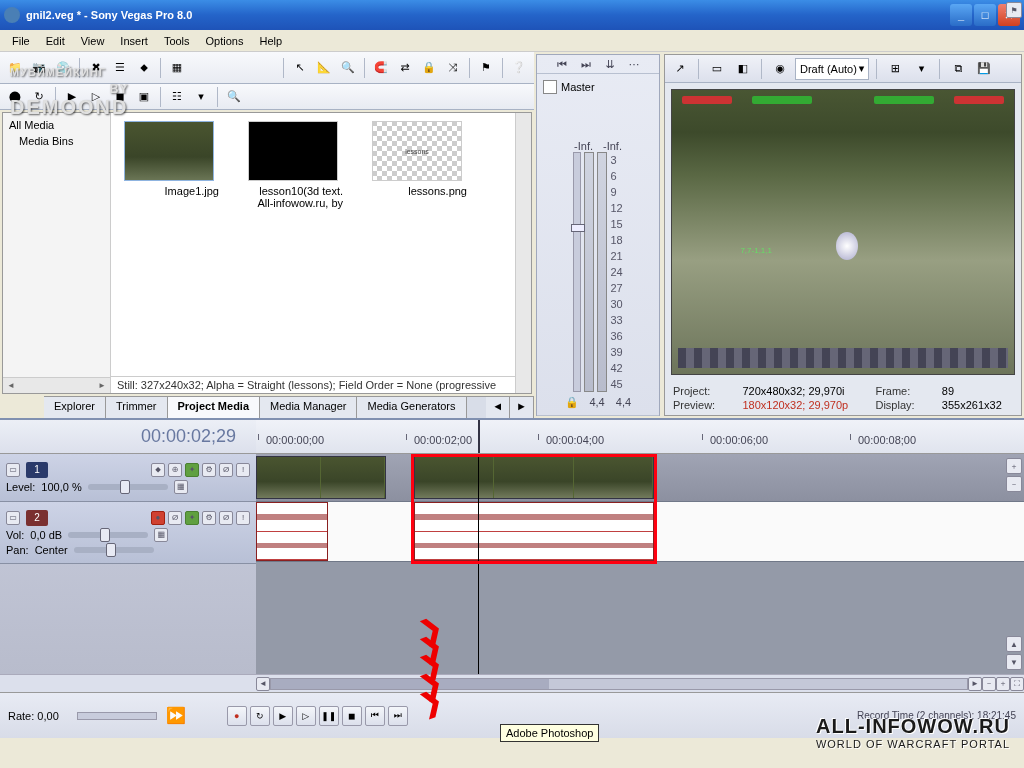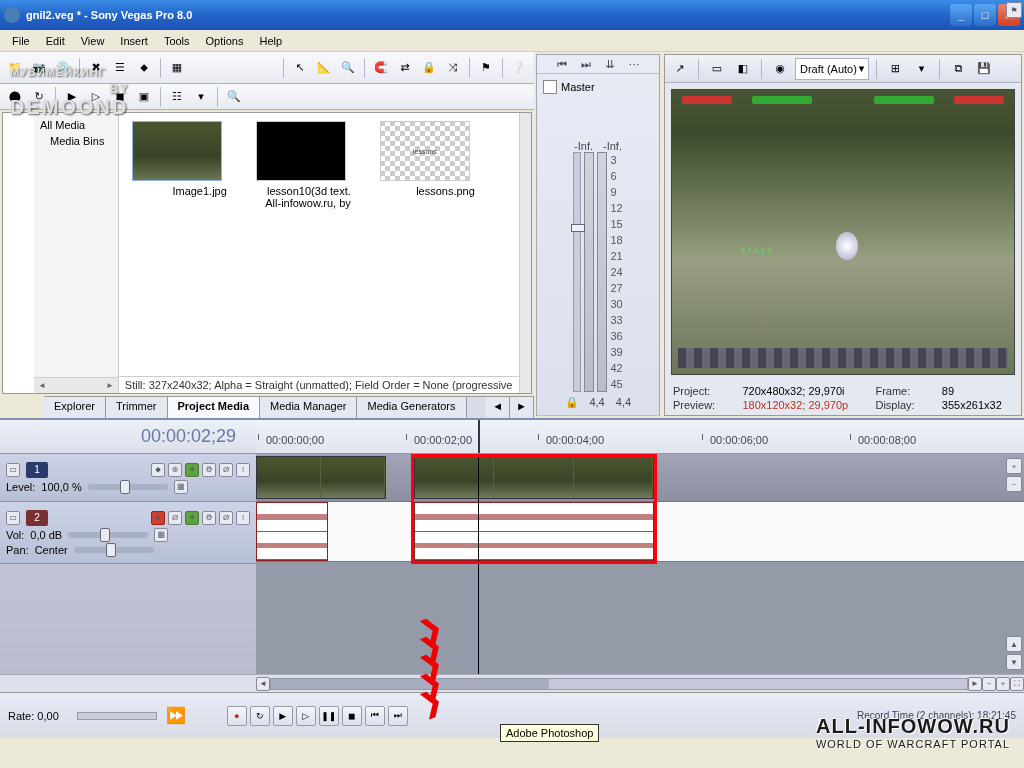--- a/index.html
+++ b/index.html
@@ -17,21 +17,21 @@
 
 .toolbar { height: 32px; background: linear-gradient(to bottom, #f8f9fc, #e8ebf2); border-bottom: 1px solid #a8b2c4; display: flex; align-items: center; padding: 0 4px; gap: 2px; }
 .tb-btn { width: 22px; height: 22px; border: 1px solid transparent; display: flex; align-items: center; justify-content: center; cursor: pointer; border-radius: 2px; }
 .tb-sep { width: 1px; height: 20px; background: #b0b8c8; margin: 0 3px; }
 .tb-dd { display: flex; align-items: center; gap: 2px; padding: 0 4px; height: 22px; border: 1px solid #a8b2c4; background: white; cursor: pointer; }
 
 .main-area { display: flex; height: 366px; }
 
 .left-panel { width: 534px; display: flex; flex-direction: column; }
 .media-top { flex: 1; display: flex; background: white; border: 1px solid #999; margin: 2px; }
-.media-tree { width: 108px; border-right: 1px solid #ccc; padding: 4px; background: #f4f4f4; position: relative; margin-left: 31px; }
+.media-tree { width: 108px; border-right: 1px solid #ccc; padding: 4px; background: #f4f4f4; position: relative; }
 .media-tree-item { padding: 2px; font-size: 11px; }
 .media-thumbs { flex: 1; padding: 8px; display: flex; flex-wrap: wrap; gap: 16px 24px; align-content: flex-start; position: relative; }
 .thumb-item { width: 100px; text-align: right; }
 .thumb-box { width: 90px; height: 60px; margin: 0 auto 4px; }
 .thumb-game { background: linear-gradient(to bottom, #4a5530 0%, #3a4528 60%, #6a7555 100%); border: 1px solid #8fb4e0; }
 .thumb-black { background: black; border: 1px solid #ccc; }
 .thumb-checker { background: repeating-conic-gradient(#ccc 0% 25%, #fff 0% 50%) 50%/10px 10px; border: 1px solid #ccc; display:flex; align-items:center; justify-content:center; font-size:7px; color:#444; }
 .media-status { padding: 2px 6px; font-size: 11px; color: #333; white-space: nowrap; overflow: hidden; border-top: 1px solid #ccc; }
 .hscroll-stub { height: 16px; background: #e8e8e8; border-top: 1px solid #ccc; display:flex; align-items:center;}
 .hscroll-stub::before, .hscroll-stub::after { content:'◄'; font-size:8px; padding:0 4px; color:#666;}
@@ -196,21 +196,21 @@
           </div>
           <div class="thumb-item">
             <div class="thumb-box thumb-black"></div>
             <div>lesson10(3d text. All-infowow.ru, by</div>
           </div>
           <div class="thumb-item">
             <div class="thumb-box thumb-checker">lessons</div>
             <div>lessons.png</div>
           </div>
         </div>
-        <div class="media-status">Still: 327x240x32; Alpha = Straight (unmatted); Field Order = None (progressive</div>
+        <div class="media-status">Still: 327x240x32; Alpha = Straight (lessons); Field Order = None (progressive</div>
       </div>
       <div style="width:16px; background:#e8e8e8; border-left:1px solid #ccc"></div>
     </div>
 
     <div class="tab-row">
       <div class="tab">Explorer</div>
       <div class="tab">Trimmer</div>
       <div class="tab active">Project Media</div>
       <div class="tab">Media Manager</div>
       <div class="tab">Media Generators</div>

